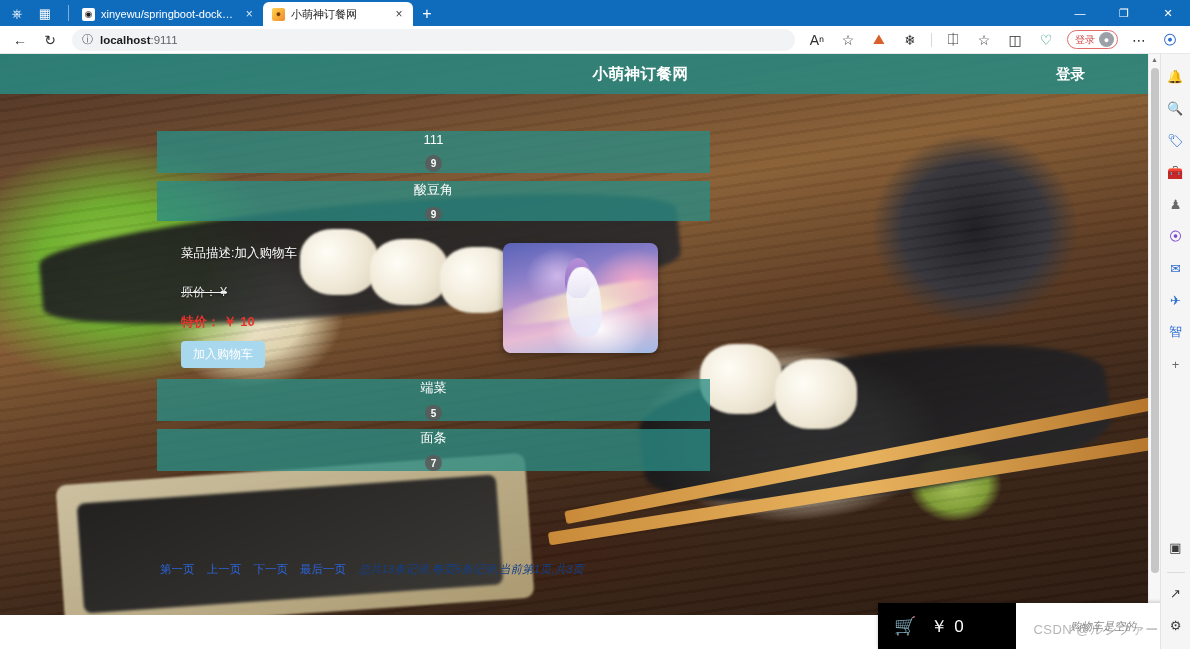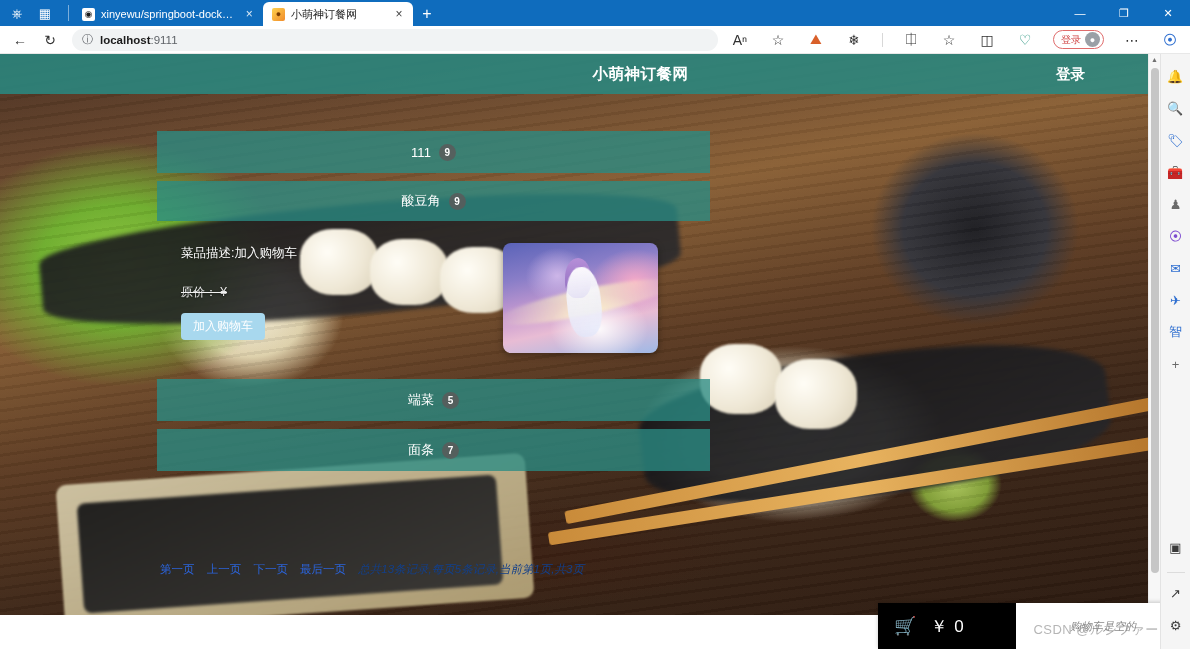--- a/index.html
+++ b/index.html
@@ -53,21 +53,21 @@
     color: #303030; font-size: 14px; border-radius: 4px;
   }
   .omnibox {
     flex: 1 1 auto; height: 22px; background: #f1f3f4; border-radius: 11px;
     display: flex; align-items: center; padding: 0 10px; gap: 7px; margin: 0 6px;
     font-size: 11.5px; color: #1b1b1b; max-width: 760px;
   }
   .omnibox .info { font-size: 11px; color: #5f6368; }
   .omnibox .url b { font-weight: 600; }
   .omnibox .url span { color: #5f6368; }
-  .tools-right { display: flex; align-items: center; gap: 10px; margin-left: auto; }
+  .tools-right { display: flex; align-items: center; gap: 3px; margin-left: auto; }
   .profile-pill {
     display: flex; align-items: center; gap: 4px; border: 1px solid #e06c6c;
     border-radius: 12px; padding: 1px 3px 1px 7px; margin: 0 4px;
   }
   .profile-pill .plabel { font-size: 10px; color: #d04545; }
   .profile-pill .pav { width: 15px; height: 15px; border-radius: 50%; background: #9aa0a6; color:#fff; font-size:9px; display:flex;align-items:center;justify-content:center;}
 
   
   .viewport {
     position: absolute; top: 54px; left: 0; width: 1160px; height: 561px;
@@ -129,21 +129,21 @@
   .site-login { color: #ffffff; font-size: 14.5px; font-weight: 700; }
 
   
   .accordion {
     position: absolute; z-index: 4; left: 157px; top: 77px; width: 553px;
   }
   .panel { margin-bottom: 8px; }
   .panel-head {
     height: 42px; background: rgba(42,140,132,.78);
     display: flex; align-items: center; justify-content: center; gap: 8px;
-    color: #ffffff; font-size: 13px; font-weight: 500;
+    color: #ffffff; font-size: 13px; font-weight: 500; flex-direction: column;
   }
   .panel-head.tall { height: 40px; }
   .badge {
     min-width: 17px; height: 17px; padding: 0 5px; border-radius: 9px;
     background: rgba(90,90,90,.85); color: #ffffff;
     font-size: 10px; font-weight: 700;
     display: inline-flex; align-items: center; justify-content: center;
   }
   .panel-body {
     position: relative; height: 150px; padding: 18px 24px;
@@ -333,20 +333,21 @@
 
       <div class="panel">
         <div class="panel-head tall">
           <span>酸豆角</span>
           <span class="badge">9</span>
         </div>
         <div class="panel-body">
           <div class="dish-info">
             <div class="dish-desc">菜品描述:加入购物车</div>
             <div class="dish-old">原价： ¥</div>
+            <div class="dish-new">特价： ￥ 10</div>
             <button class="btn-cart">加入购物车</button>
           </div>
           <div class="dish-thumb">
             <div class="ribbon"></div>
             <div class="hair"></div>
             <div class="fig"></div>
           </div>
         </div>
       </div>
 

